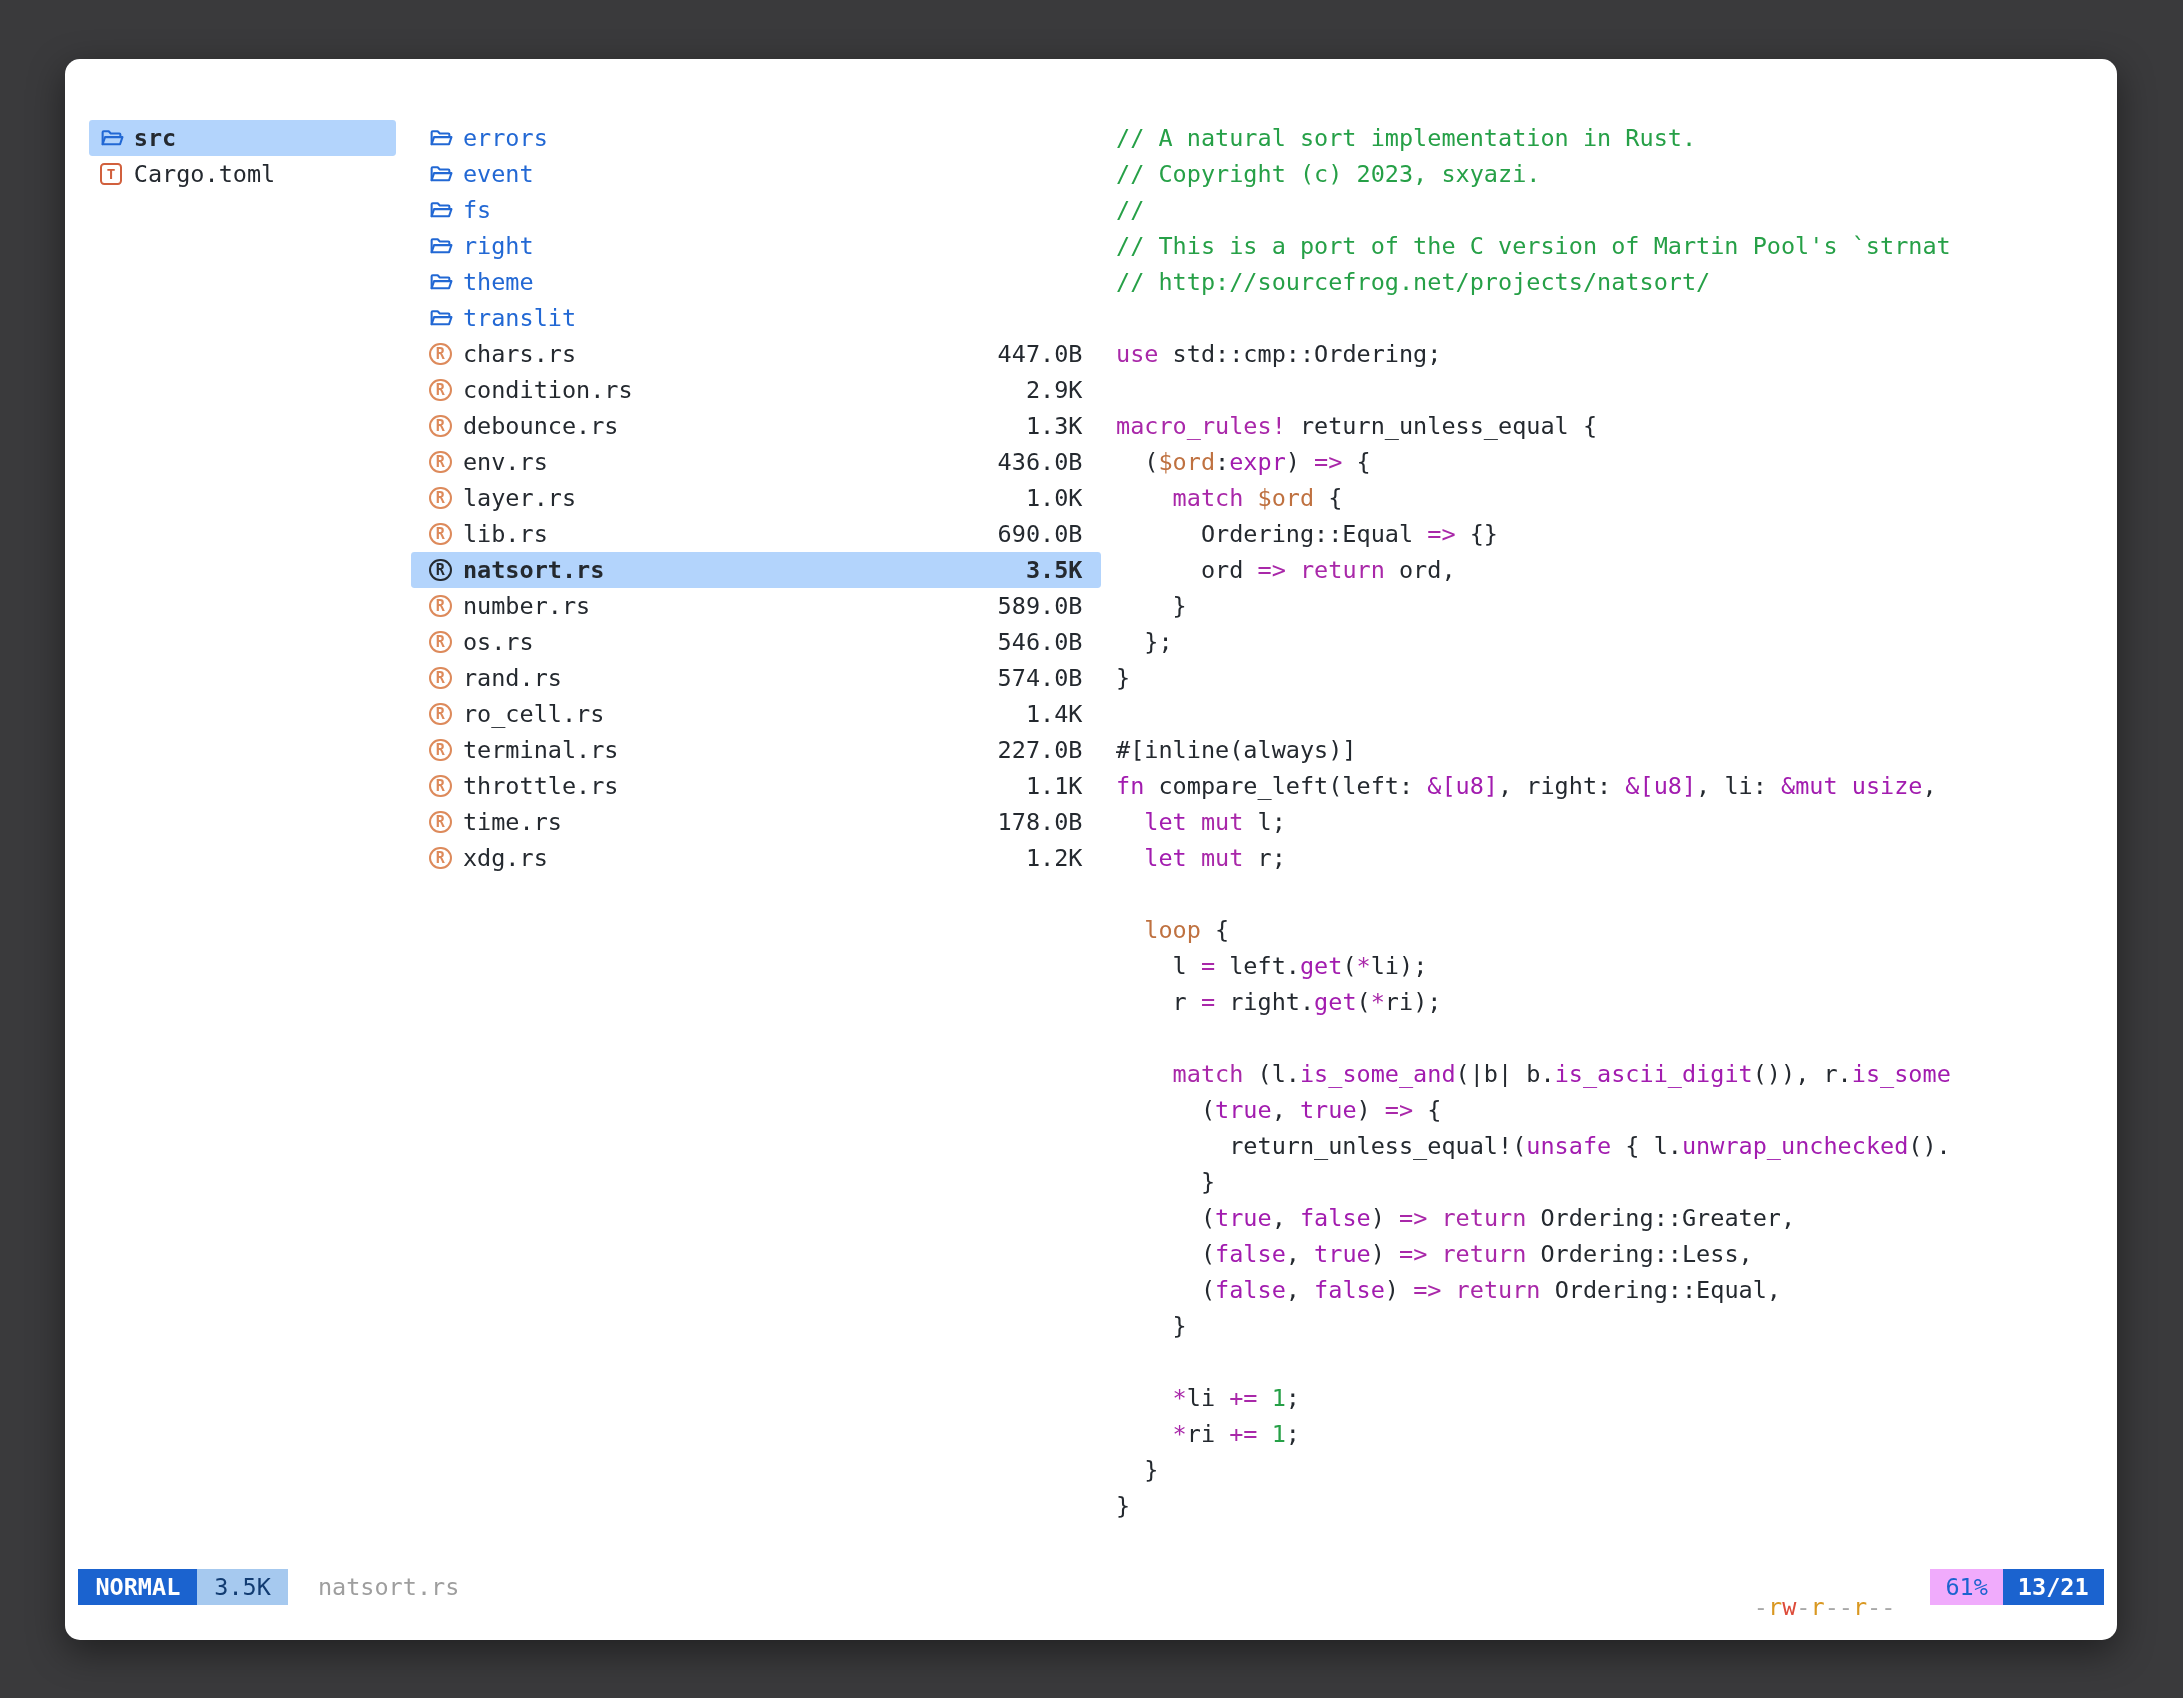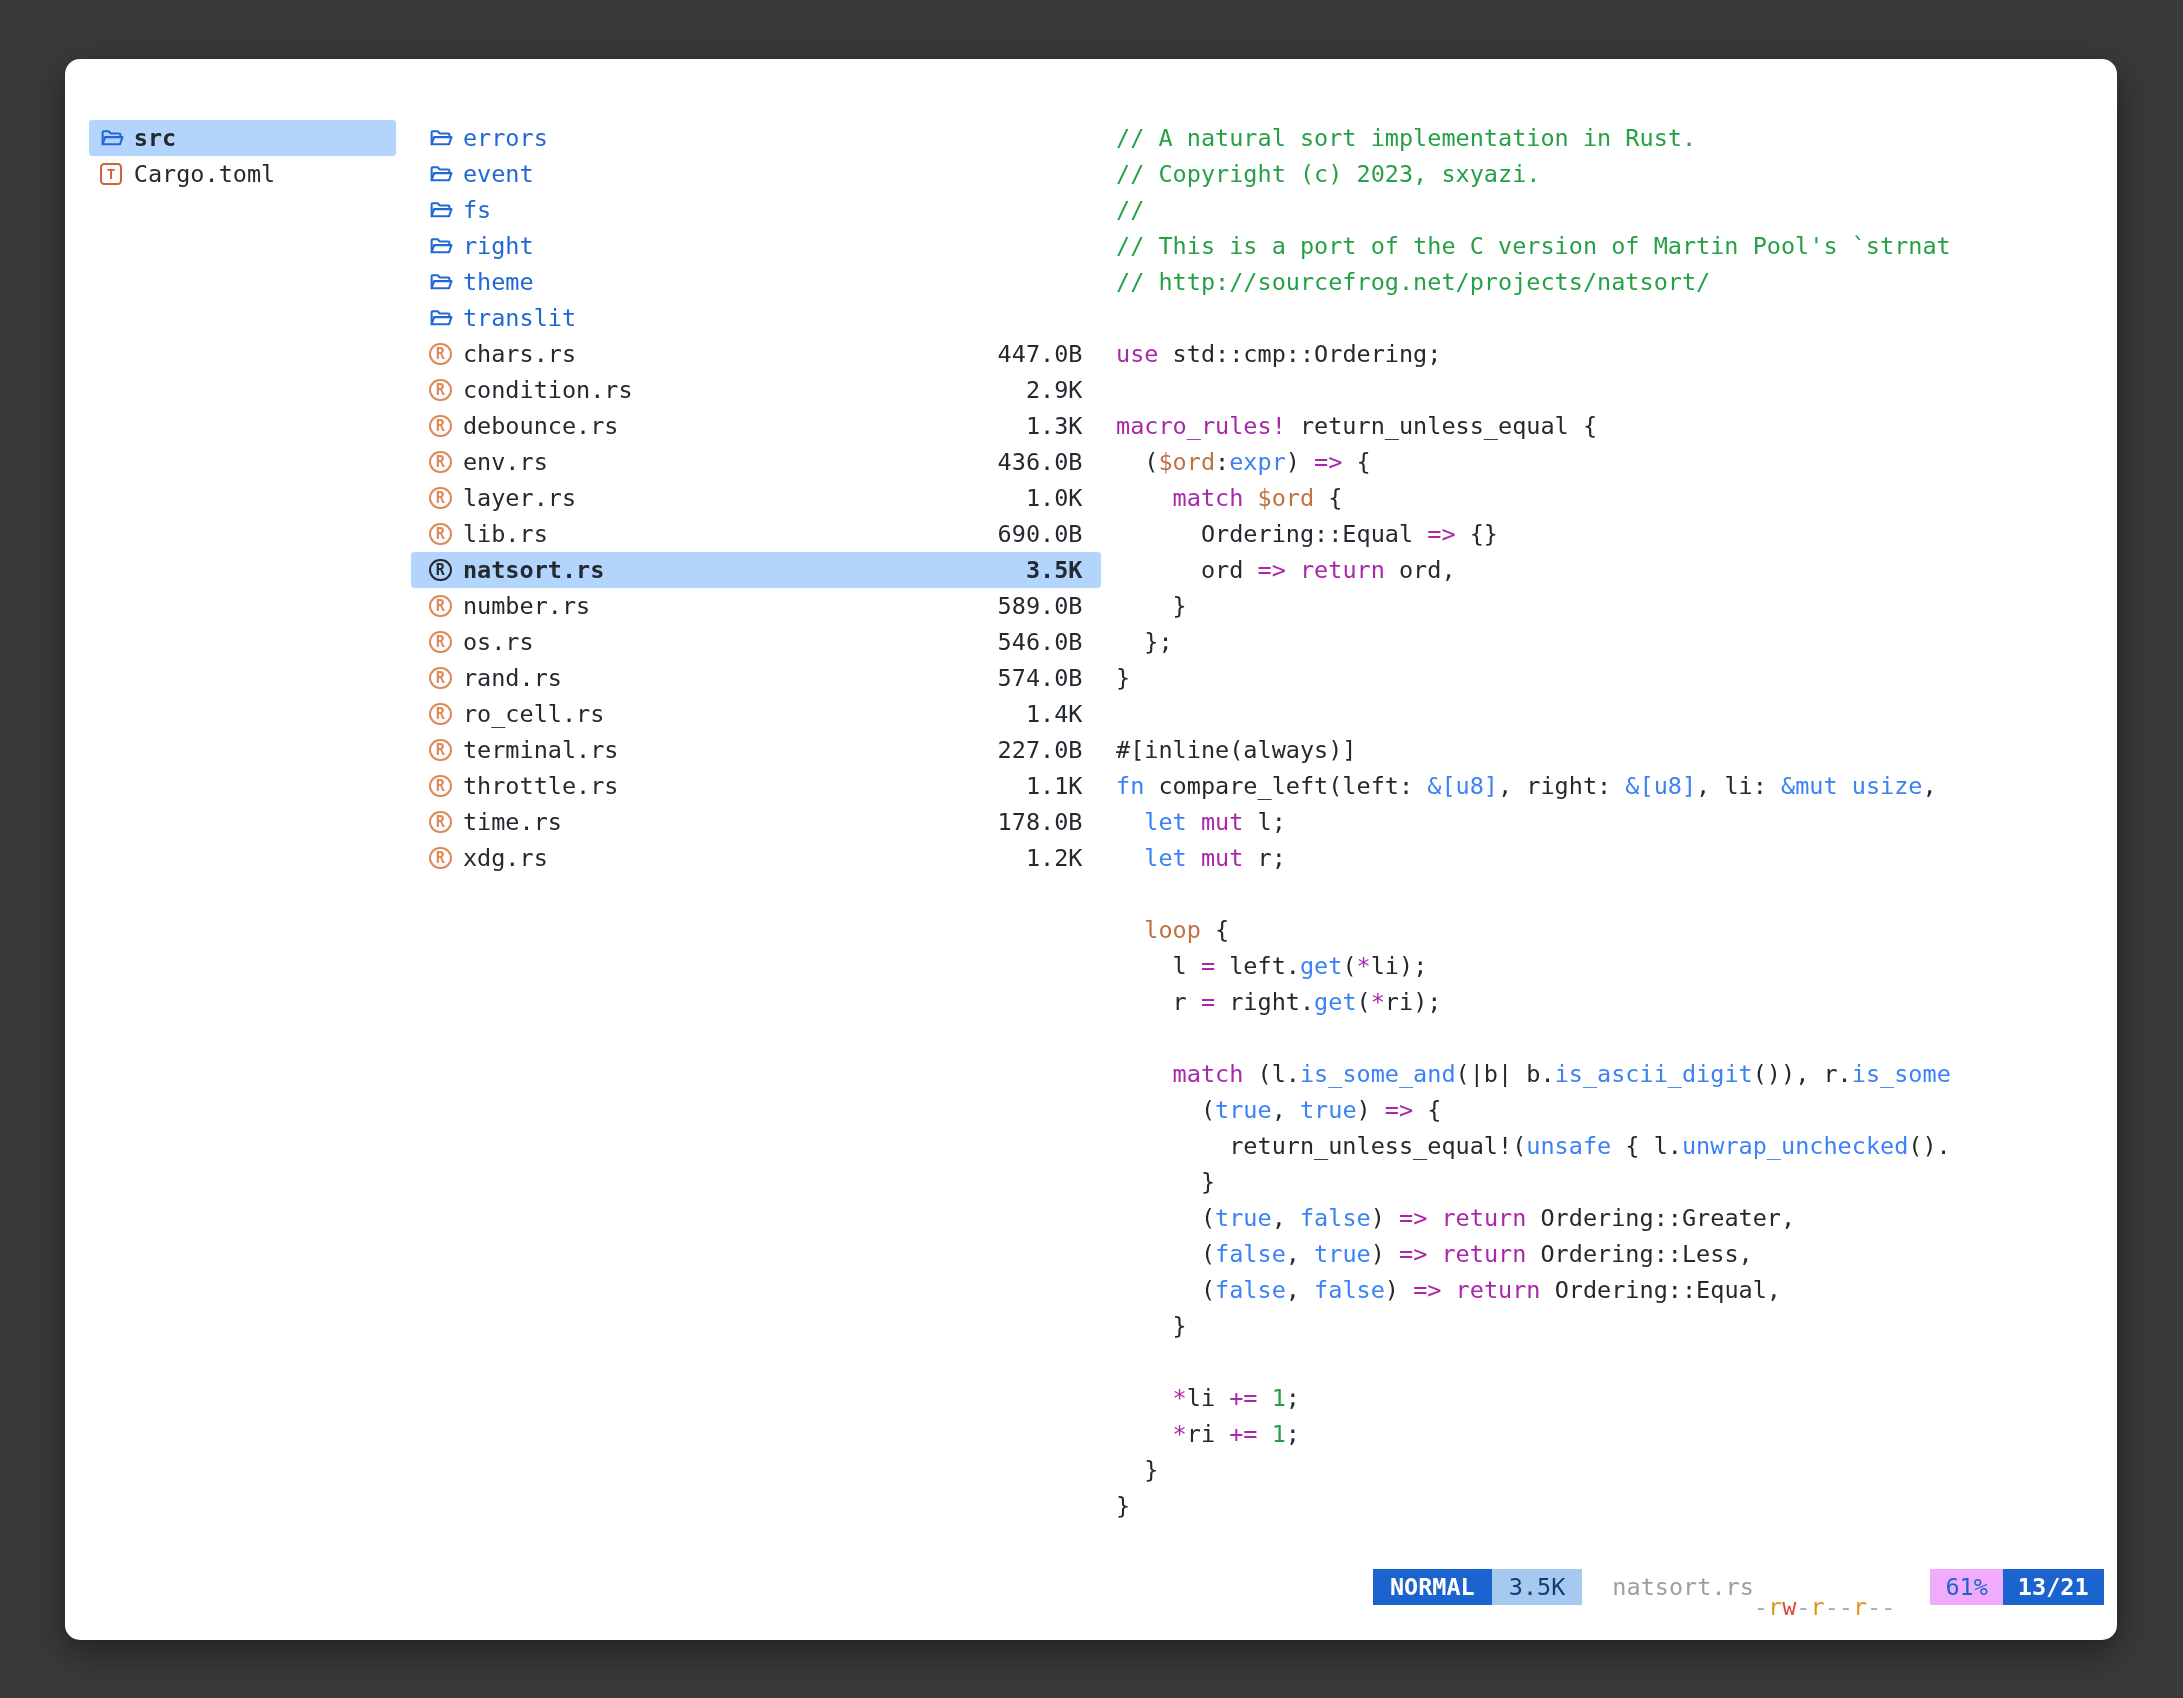--- a/index.html
+++ b/index.html
@@ -38,27 +38,27 @@
   }
   .fname { white-space:pre; }
   .fname.folder-name { color:#2268d4; }
   .selected .fname { color:#24292f; }
   .fsize { margin-left:auto; white-space:pre; }
 
   .code-line { height:36px; line-height:36px; white-space:pre; overflow:hidden; }
   .tok-d { color:#24292f; }
   .tok-c { color:#26a047; }
   .tok-k { color:#a928a9; }
-  .tok-b { color:#3b82f6; }
+  .tok-b { color:#a21caf; }
   .tok-o { color:#bf7140; }
   .tok-n { color:#26a047; }
 
   .status-bar {
     position:absolute; left:13.4px; right:13.4px; top:1510px; height:36px;
-    display:flex; align-items:center; justify-content:flex-end;
+    display:flex; align-items:center; justify-content:space-between;
   }
   .sb-left, .sb-right { display:flex; align-items:center; height:36px; }
   .badge { height:36px; line-height:36px; padding:0 17px; white-space:pre; }
   .badge-mode     { background:#1b63cf; color:#ffffff; font-weight:bold; }
   .badge-size     { background:#a6c9ef; color:#123c72; }
   .sb-filename    { color:#9e9e9e; margin-left:30px; white-space:pre; }
   .permissions    { white-space:pre; margin-right:35px;margin-top:40px; }
   .permissions .pd { color:#a8a8a8; }
   .permissions .py { color:#d99821; }
   .permissions .pw { color:#dd4b39; }

